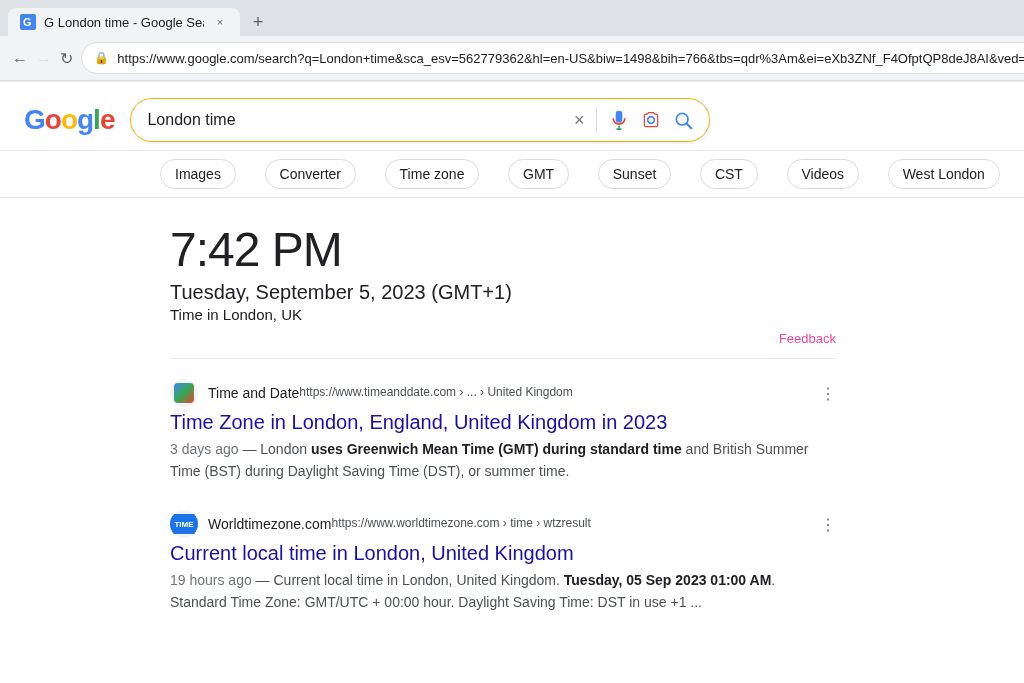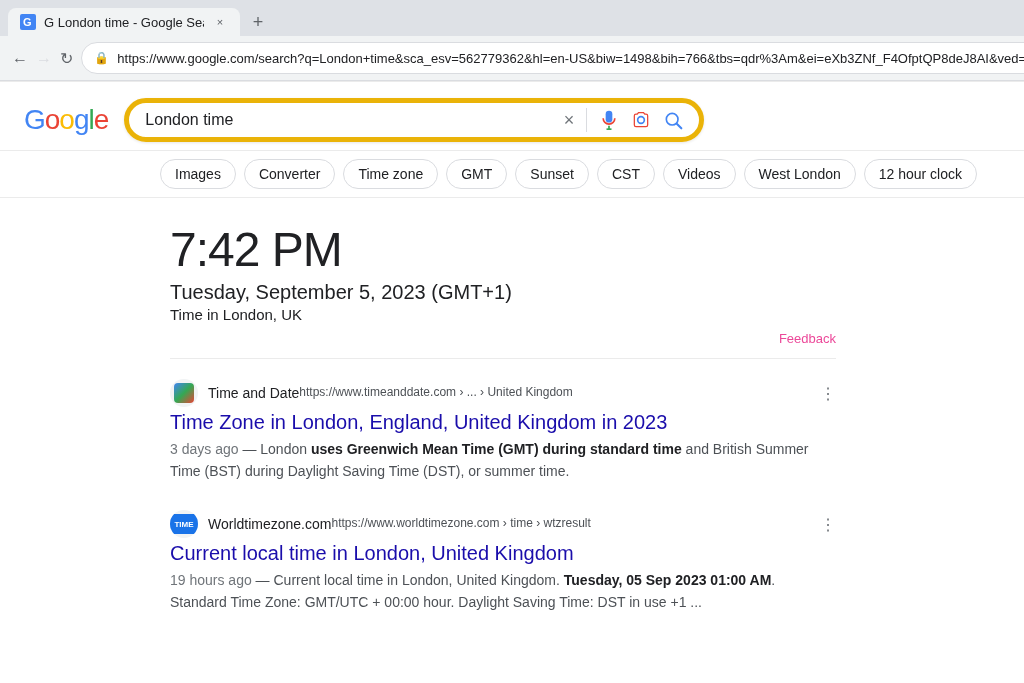--- a/index.html
+++ b/index.html
@@ -94,34 +94,34 @@
     
     .google-header {
       padding: 16px 24px 8px;
       display: flex;
       align-items: center;
       gap: 16px;
       border-bottom: 1px solid #ebebeb;
     }
     .google-logo {
       font-size: 28px;
-      font-weight: normal;
+      font-weight: bold;
       letter-spacing: -1px;
     }
     .logo-g { color: #4285f4; }
     .logo-o1 { color: #ea4335; }
     .logo-o2 { color: #fbbc05; }
     .logo-g2 { color: #4285f4; }
     .logo-l { color: #34a853; }
     .logo-e { color: #ea4335; }
 
     .search-box {
       display: flex;
       align-items: center;
-      border: 5px solid #eab308;
+      border: 1px solid #eab308;
       border-radius: 24px;
       padding: 0 16px;
       height: 44px;
       width: 580px;
       gap: 8px;
       box-shadow: 0 1px 3px rgba(0,0,0,0.1);
     }
     .search-input {
       flex: 1;
       border: none;
@@ -148,20 +148,21 @@
     }
 
     
     .filter-chips {
       display: flex;
       align-items: center;
       padding: 8px 24px 8px 160px;
       gap: 8px;
       border-bottom: 1px solid #ebebeb;
       overflow-x: auto;
+      justify-content: space-between;
     }
     .chip {
       border: 1px solid #dadce0;
       border-radius: 20px;
       padding: 6px 14px;
       font-size: 14px;
       color: #202124;
       cursor: pointer;
       white-space: nowrap;
       background: #fff;
@@ -349,21 +350,20 @@
 
 <div class="filter-chips">
   <div class="chip">Images</div>
   <div class="chip">Converter</div>
   <div class="chip">Time zone</div>
   <div class="chip">GMT</div>
   <div class="chip">Sunset</div>
   <div class="chip">CST</div>
   <div class="chip">Videos</div>
   <div class="chip">West London</div>
-  <div class="chip">12 hour clock</div>
 </div>
 
 <div class="main-content">
 
   <div class="time-widget">
     <div class="time-display">7:42 PM</div>
     <div class="time-date">Tuesday, September 5, 2023 (GMT+1)</div>
     <div class="time-location">Time in London, UK</div>
     <div class="feedback-row">
       <span class="feedback-btn">Feedback</span>

